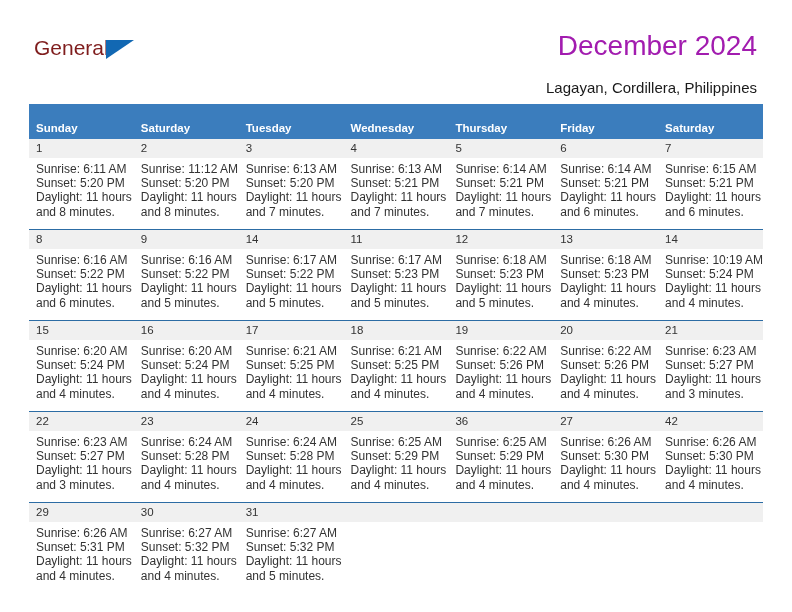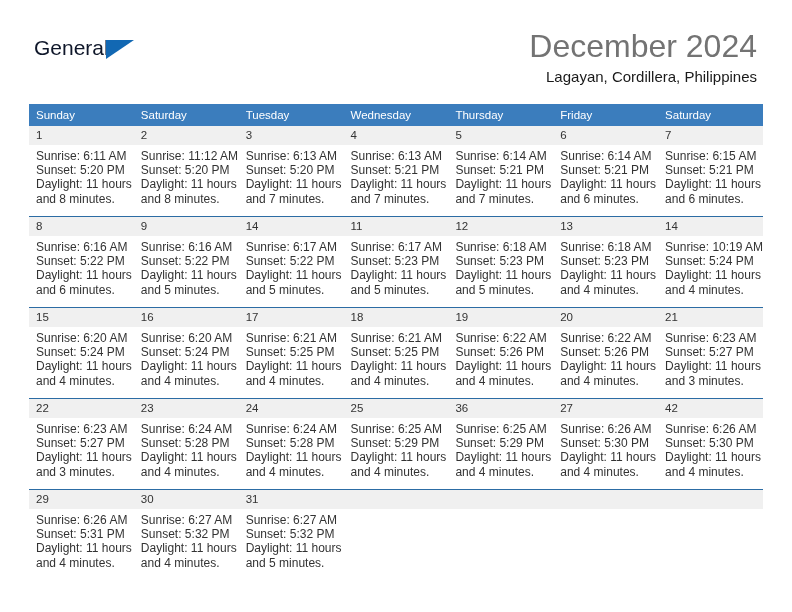--- a/index.html
+++ b/index.html
@@ -34,21 +34,21 @@
     left: 34px;
     top: 36px;
     width: 230px;
     height: 50px;
   }
   .brand-general {
     position: absolute;
     left: 0;
     top: 0;
     font-size: 21px;
-    color: #0f172a;
+    color: #7f1d1d;
     letter-spacing: 0px;
     line-height: 24px;
     font-family: "Liberation Sans", sans-serif;
   }
   .brand-triangle {
     position: absolute;
     left: 72px;
     top: 4px;
     width: 0;
     height: 0;
@@ -66,51 +66,51 @@
     margin-top: 44px;
   }
 
   .title-block {
     position: absolute;
     right: 35px;
     top: 29px;
     text-align: right;
   }
   .cal-title {
-    font-size: 32px;
+    font-size: 28px;
     font-weight: normal;
-    color: #737373;
+    color: #a21caf;
     line-height: 34px;
     white-space: nowrap;
   }
   .cal-subtitle {
-    margin-top: 5px;
+    margin-top: 16px;
     font-size: 15px;
     font-weight: normal;
     color: #1a1a1a;
     line-height: 18px;
     white-space: nowrap;
   }
 
   
   .calendar {
     position: absolute;
     left: 29px;
     top: 104px;
     width: 734px;
     border-collapse: collapse;
     table-layout: fixed;
   }
   .calendar th {
     background: #3b7dbd;
     color: #ffffff;
     font-size: 11.5px;
-    font-weight: normal;
+    font-weight: bold;
     text-align: left;
-    padding: 5px 0 5px 7px;
+    padding: 18px 0 5px 7px;
     height: 11px;
     border: none;
     vertical-align: middle;
   }
   .calendar td {
     width: 104.85px;
     padding: 0;
     vertical-align: top;
     border: none;
     background: #ffffff;

